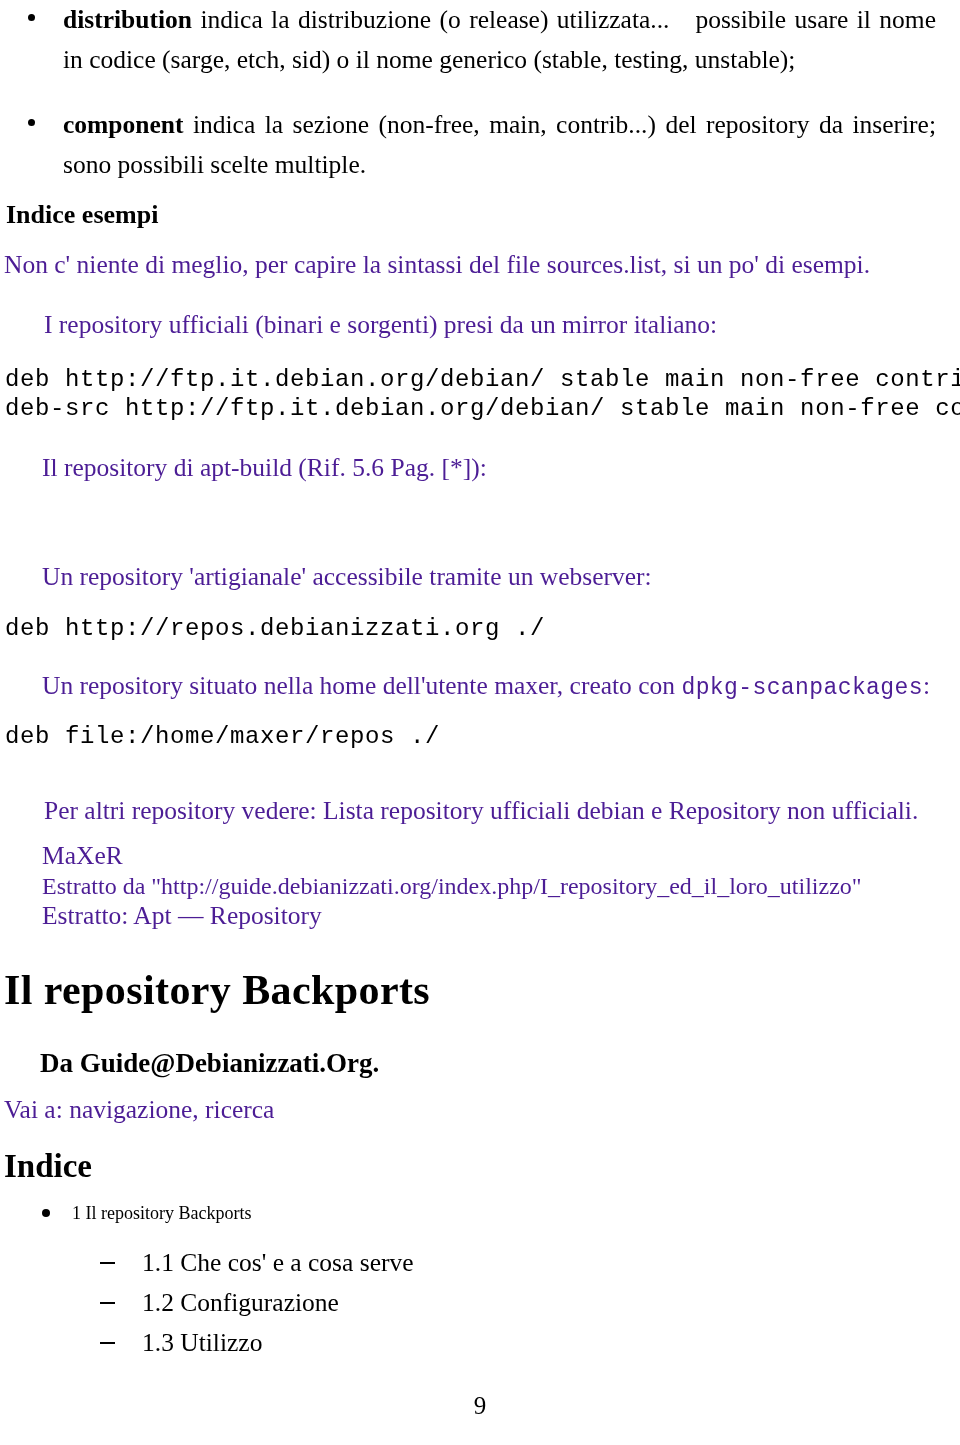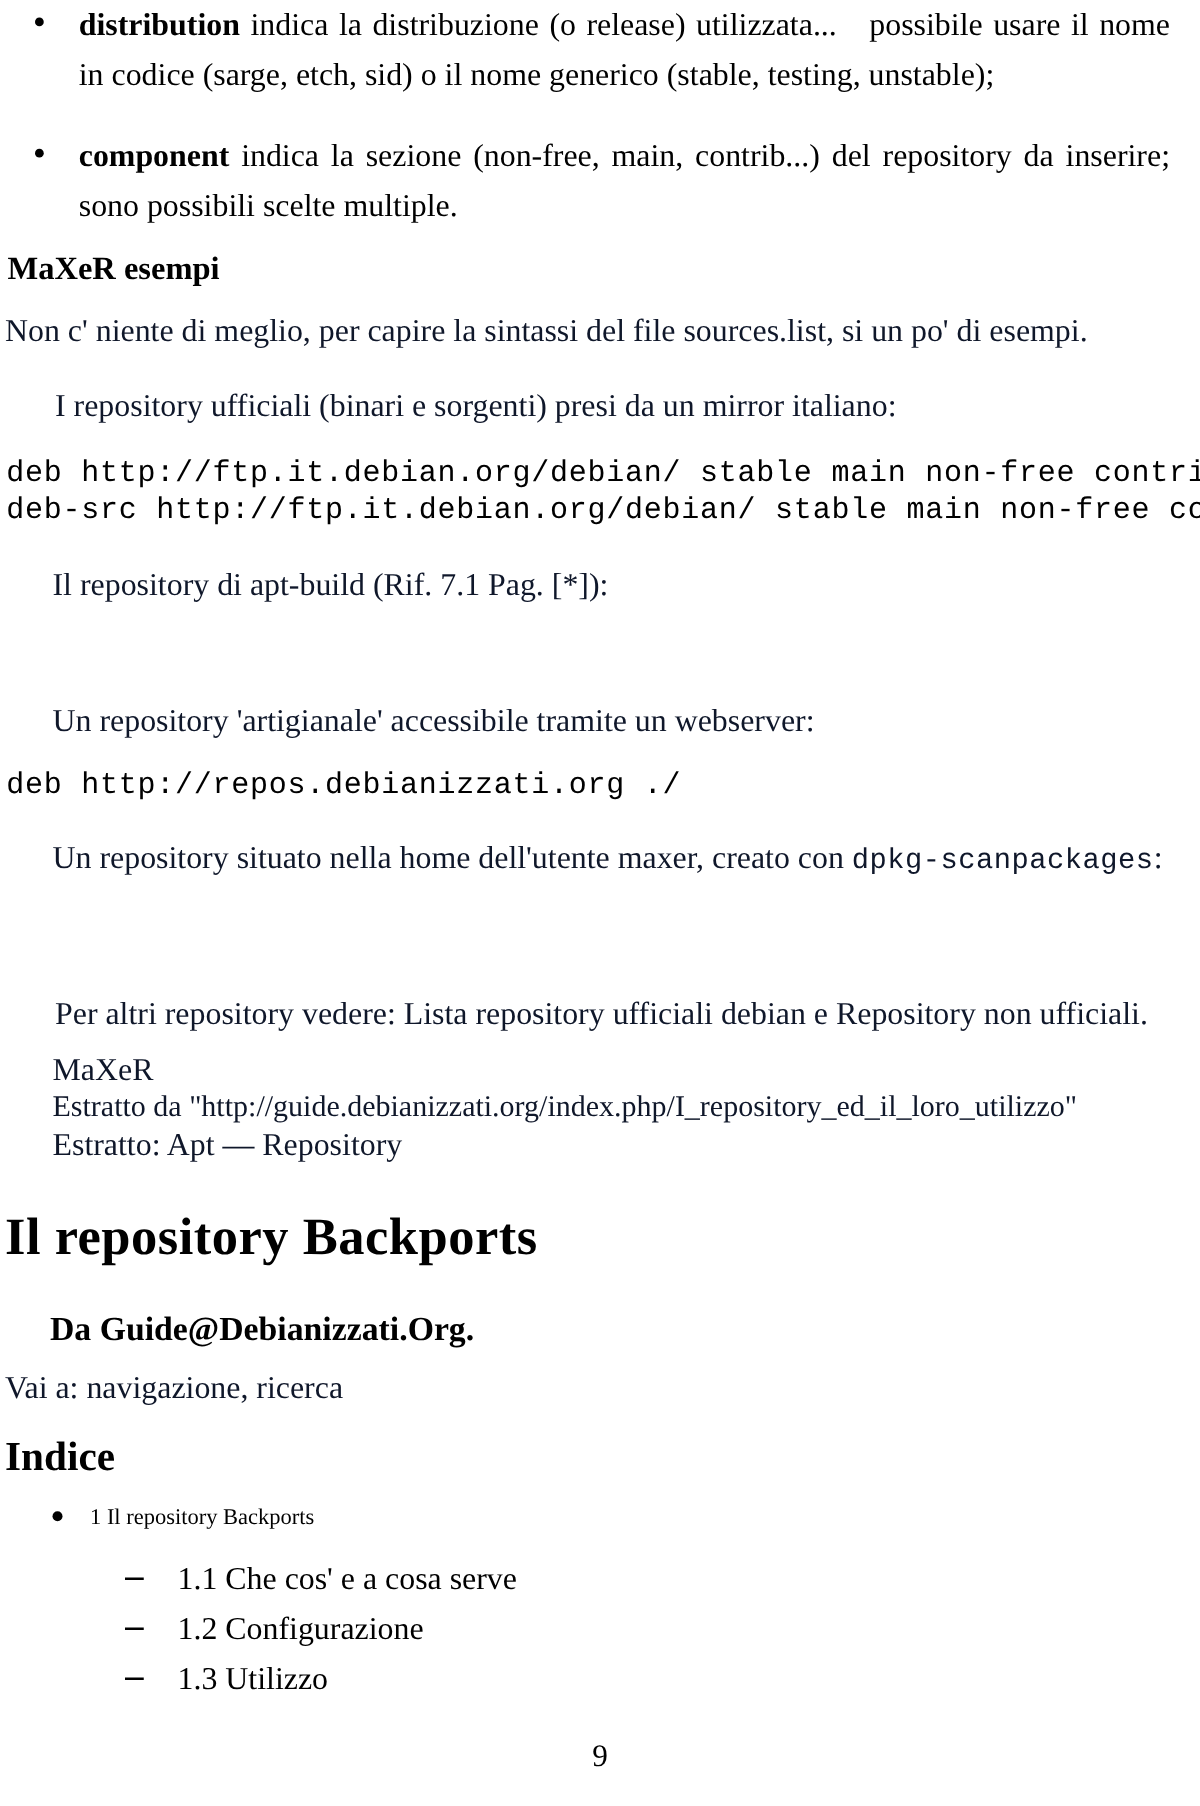--- a/index.html
+++ b/index.html
@@ -21,21 +21,21 @@
     left: 0; top: 0;
     width: 960px;
     height: 1445px;
   }
 
   
   .blk {
     position: absolute;
     font-size: 25.5px;
     line-height: 40px;
-    color: #0f172a;
+    color: #4c1d95;
     white-space: nowrap;
   }
   .just {
     white-space: normal;
     text-align: justify;
     text-justify: inter-word;
   }
 
   
   .bullet-item {
@@ -155,38 +155,39 @@
   <div class="bullet-item" style="left:28px; top:0px; width:908px;">
     <span class="bullet-dot"></span>
     <div class="bullet-body"><b>distribution</b><span> indica la distribuzione (o release) utilizzata...</span><span class="gapwide"></span><span>possibile usare il nome in codice (sarge, etch, sid) o il nome generico (stable, testing, unstable);</span></div>
   </div>
 
   <div class="bullet-item" style="left:28px; top:105px; width:908px;">
     <span class="bullet-dot"></span>
     <div class="bullet-body"><b>component</b><span> indica la sezione (non-free, main, contrib...) del repository da inserire; sono possibili scelte multiple.</span></div>
   </div>
 
-  <div class="h-sub" style="left:6px; top:198px;">MaXeR esempi</div>
+  <div class="h-sub" style="left:6px; top:198px;">Indice esempi</div>
 
   <div class="blk just" style="left:4px; top:245px; width:926px;">Non c' niente di meglio, per capire la sintassi del file sources.list, si un po' di esempi.</div>
 
   <div class="blk" style="left:44px; top:305px;">I repository ufficiali (binari e sorgenti) presi da un mirror italiano:</div>
 
   <div class="code" style="left:5px; top:363px;">deb http://ftp.it.debian.org/debian/ stable main non-free contrib</div>
   <div class="code" style="left:5px; top:392px;">deb-src http://ftp.it.debian.org/debian/ stable main non-free contrib</div>
 
-  <div class="blk" style="left:42px; top:448px;">Il repository di apt-build (Rif. 7.1 Pag. [*]):</div>
+  <div class="blk" style="left:42px; top:448px;">Il repository di apt-build (Rif. 5.6 Pag. [*]):</div>
 
 
   <div class="blk" style="left:42px; top:557px;">Un repository 'artigianale' accessibile tramite un webserver:</div>
 
   <div class="code" style="left:5px; top:612px;">deb http://repos.debianizzati.org ./</div>
 
   <div class="blk" style="left:42px; top:666px;"><span>Un repository situato nella home dell'utente maxer, creato con </span><span class="mono-inline">dpkg-scanpackages</span><span>:</span></div>
 
+  <div class="code" style="left:5px; top:720px;">deb file:/home/maxer/repos ./</div>
 
   <div class="blk just" style="left:4px; top:775px; width:926px; text-indent:40px;margin-top:16px;">Per altri repository vedere: Lista repository ufficiali debian e Repository non ufficiali.</div>
 
   <div class="blk" style="left:42px; top:836px;">MaXeR</div>
 
   <div class="blk" style="left:42px; top:866px; font-size:24px;">Estratto da "http://guide.debianizzati.org/index.php/I_repository_ed_il_loro_utilizzo"</div>
 
   <div class="blk" style="left:42px; top:896px;">Estratto: Apt — Repository</div>
 
   <div class="h-big" style="left:4px; top:965px;">Il repository Backports</div>

